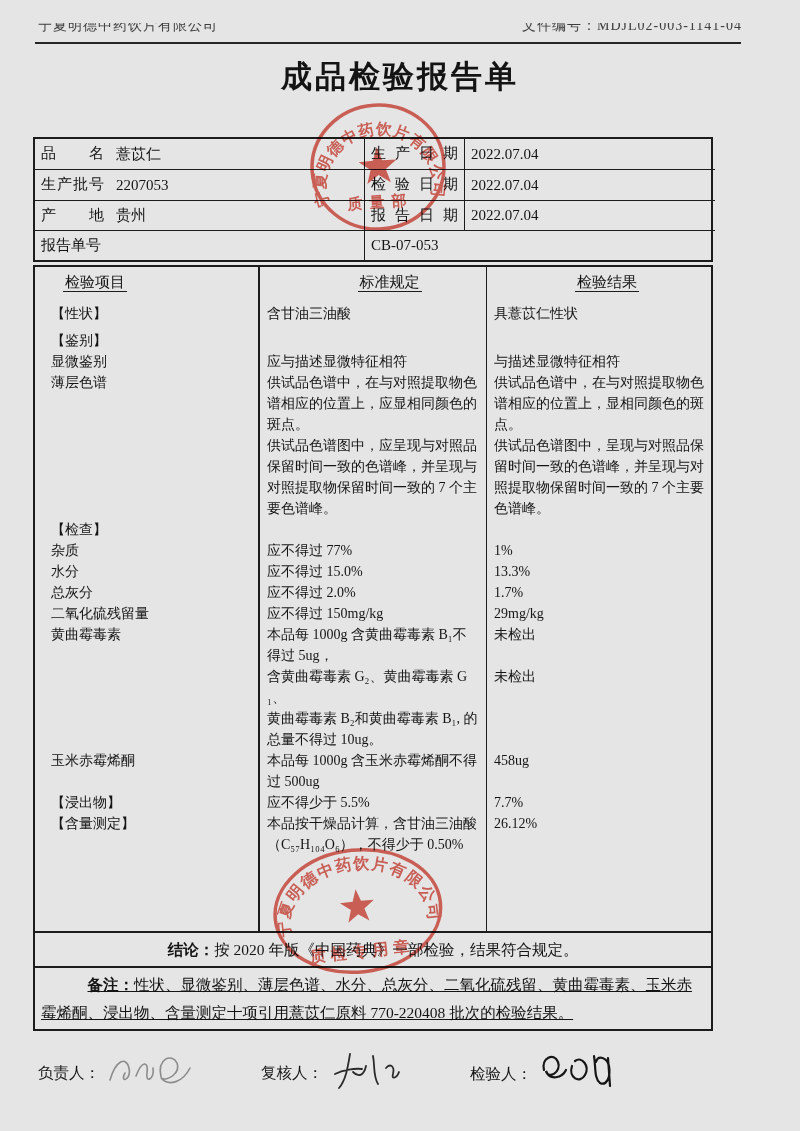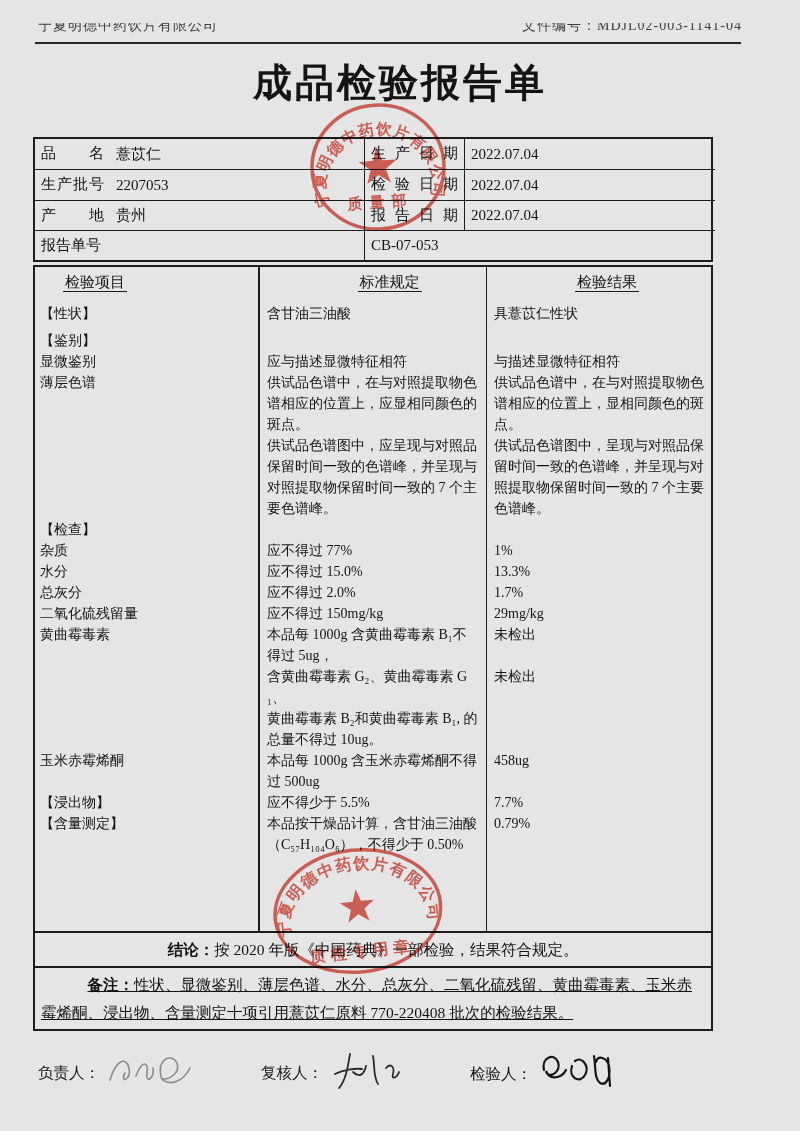--- a/index.html
+++ b/index.html
@@ -10,21 +10,21 @@
     color:#141414;
   }
   
   .hdr-clip { position:absolute; top:23px; height:18px; overflow:hidden; }
   .hdr-clip span { display:block; margin-top:-6px; font-size:14px; letter-spacing:1px; color:#3d3d3d; white-space:nowrap; }
   .hdr-left  { left:38px; }
   .hdr-right { right:58px; }
   .hdr-rule { position:absolute; left:35px; top:42px; width:706px; height:2px; background:#262626; }
   
   .title { position:absolute; left:0; top:56px; width:100%; text-align:center;
-           font-size:39px; font-weight:bold; letter-spacing:3px; }
+           font-size:31px; font-weight:bold; letter-spacing:3px; }
   
   .info-table {
     position:absolute; left:33px; top:137px; width:680px; height:125px;
     box-sizing:border-box; border:2px solid #1c1c1c;
     display:grid; grid-template-columns:75px 254px 100px 251px;
     grid-template-rows:1fr 1fr 1fr 1fr; font-size:15px;
   }
   .info-table .cell { box-sizing:border-box; padding:0 6px; line-height:28px; display:flex; align-items:center; overflow:hidden; white-space:nowrap; }
   .info-table .jst  { display:block; text-align:justify; text-align-last:justify; }
   .info-table .bl { border-left:1.5px solid #1c1c1c; }
@@ -40,21 +40,21 @@
   .vl1 { left:223px; } .vl2 { left:450.5px; }
   .mt-header { display:flex; margin-top:6px;margin-left:16px; }
   .mt-header .hc { box-sizing:border-box; font-size:15px; }
   .mt-header .h1 { width:225px; padding-left:12px; text-align:left; }
   .mt-header .h2 { width:227px; text-align:center; }
   .mt-header .h3 { flex:1;      text-align:center; }
   .mt-header span { border-bottom:1.5px solid #1c1c1c; padding:0 2px 1px 2px; }
   .mt-body { margin-top:11px; }
   .irow { display:flex; line-height:21px; }
   .irow:first-child { margin-bottom:6px; }
-  .irow .c1 { width:225px; box-sizing:border-box; padding-left:5px;  }
+  .irow .c1 { width:225px; box-sizing:border-box; padding-left:16px;  }
   .irow .c2 { width:227px; box-sizing:border-box; padding:0 4px 0 7px; white-space:pre-line; word-break:break-all; }
   .irow .c3 { flex:1;      box-sizing:border-box; padding:0 4px 0 7px; white-space:pre-line; word-break:break-all; }
   
   .conclusion-row {
     position:absolute; left:33px; top:933px; width:680px; height:35px;
     box-sizing:border-box; border:2px solid #1c1c1c; border-top:none;
     text-align:center; font-size:15.5px; line-height:33px;
   }
   .remark-row {
     position:absolute; left:33px; top:968px; width:680px; height:63px;
@@ -198,21 +198,21 @@
       </div>
         <div class="irow">
         <div class="c1">【浸出物】</div>
         <div class="c2">应不得少于 5.5%</div>
         <div class="c3">7.7%</div>
       </div>
         <div class="irow">
         <div class="c1">【含量测定】</div>
         <div class="c2">本品按干燥品计算，含甘油三油酸
 （C₅₇H₁₀₄O₆），不得少于 0.50%</div>
-        <div class="c3">0.79%</div>
+        <div class="c3">26.12%</div>
       </div>
     </div>
   </div>
 
   <div class="conclusion-row">
     <span class="blab">结论：</span><span>按 2020 年版《中国药典》一部检验，结果符合规定。</span>
   </div>
 
   <div class="remark-row">
     <span class="blab">备注：</span><span>性状、显微鉴别、薄层色谱、水分、总灰分、二氧化硫残留、黄曲霉毒素、玉米赤霉烯酮、浸出物、含量测定十项引用薏苡仁原料 770-220408 批次的检验结果。</span>

